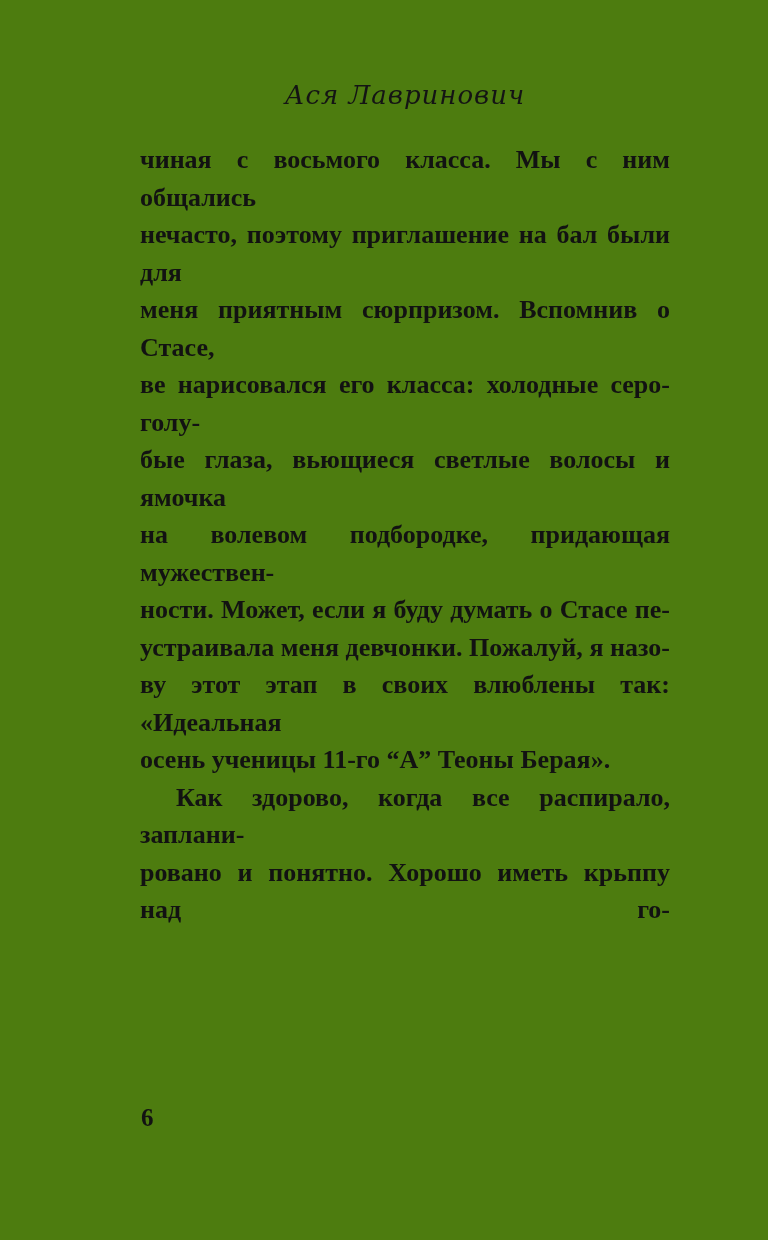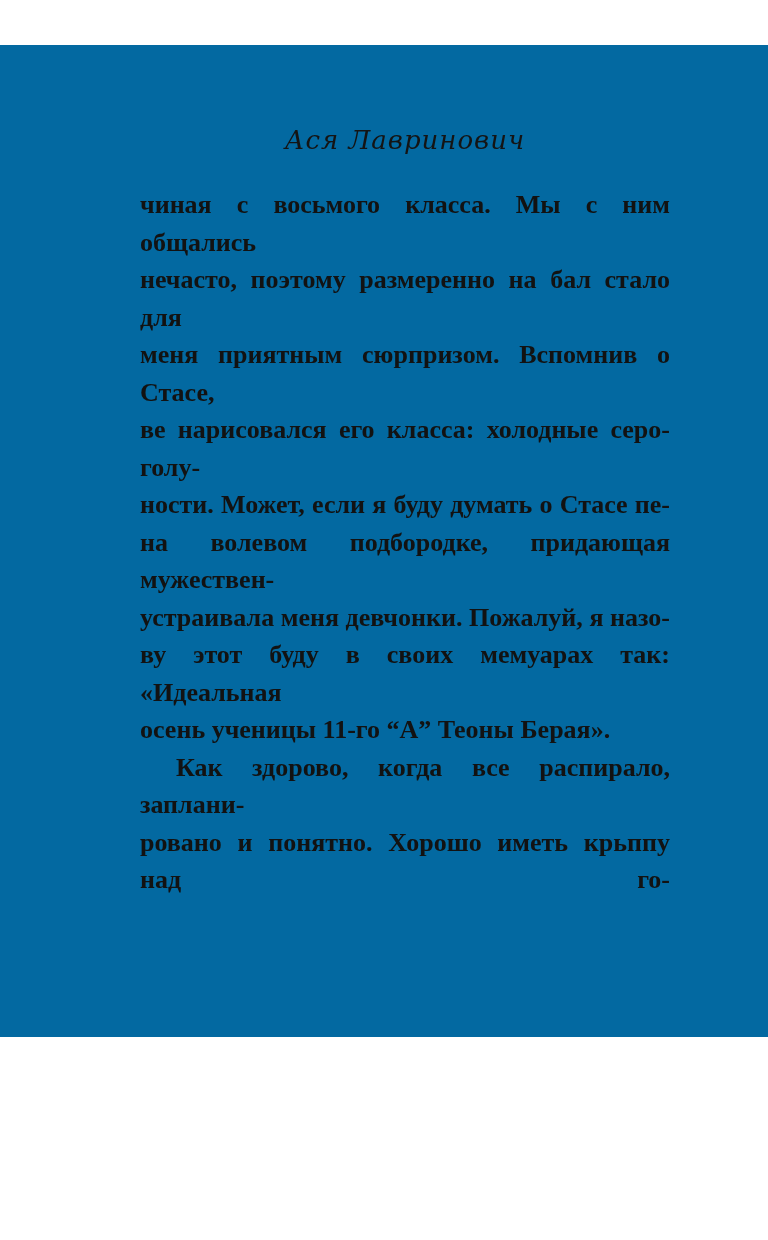--- a/index.html
+++ b/index.html
@@ -3,24 +3,23 @@
 <meta charset="utf-8">
 <style>
   html, body {
     margin: 0;
     padding: 0;
     background: #ffffff;
   }
   .page {
     position: relative;
     width: 768px;
-    height: 992px;
-    background: #0369a1;
+    height: 1240px;
+    background: #4d7c0f;
     overflow: hidden;
-    margin-top: 45px;
   }
   .author-header {
     position: absolute;
     top: 80px;
     left: 140px;
     width: 530px;
     text-align: center;
     font-family: "DejaVu Serif", serif;
     font-style: italic;
     font-weight: 500;
@@ -62,26 +61,27 @@
   }
 </style>
 </head>
 <body>
 
 <div class="page">
   <div class="author-header">Ася Лавринович</div>
 
   <div class="text-block">
       <div class="line">чиная с восьмого класса. Мы с ним общались</div>
-      <div class="line">нечасто, поэтому размеренно на бал стало для</div>
+      <div class="line">нечасто, поэтому приглашение на бал были для</div>
       <div class="line">меня приятным сюрпризом. Вспомнив о Стасе,</div>
       <div class="line">ве нарисовался его класса: холодные серо-голу-</div>
+      <div class="line">бые глаза, вьющиеся светлые волосы и ямочка</div>
+      <div class="line">на волевом подбородке, придающая мужествен-</div>
       <div class="line">ности. Может, если я буду думать о Стасе пе-</div>
-      <div class="line">на волевом подбородке, придающая мужествен-</div>
       <div class="line">устраивала меня девчонки. Пожалуй, я назо-</div>
-      <div class="line">ву этот буду в своих мемуарах так: «Идеальная</div>
+      <div class="line">ву этот этап в своих влюблены так: «Идеальная</div>
       <div class="line short">осень ученицы 11-го “А” Теоны Берая».</div>
       <div class="line indent">Как здорово, когда все распирало, заплани-</div>
       <div class="line">ровано и понятно. Хорошо иметь крьппу над го-</div>
     </div>
 
   <div class="page-number">6</div>
 </div>
 
 </body></html>

